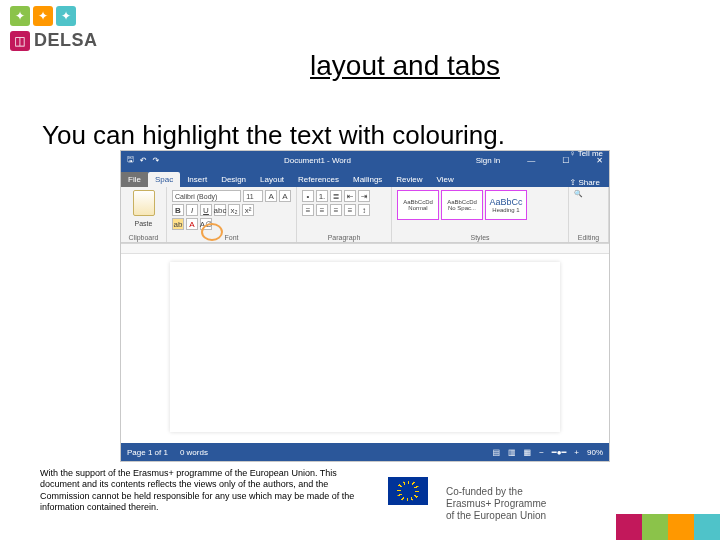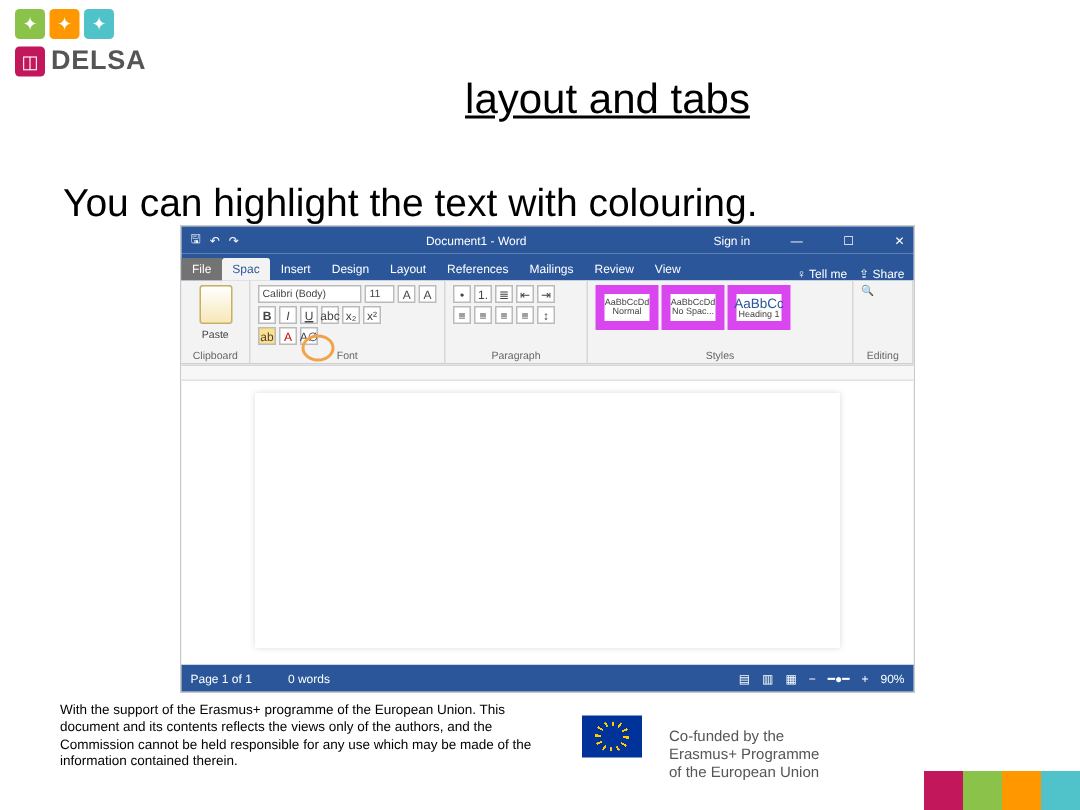--- a/index.html
+++ b/index.html
@@ -100,21 +100,21 @@
   .word-tabs .tab {
     padding: 3px 7px 3px 7px;
     color: #fff;
   }
   .word-tabs .tab.file { background:#737373; }
   .word-tabs .tab.active {
     background: #f3f3f3;
     color: #2b579a;
     border-radius: 2px 2px 0 0;
   }
-  .word-tabs .right-tabs { margin-left:auto; display:flex; gap:8px; padding-right:6px; color:#fff;}
+  .word-tabs .right-tabs { margin-left:auto; display:flex; gap:20px; padding-right:6px; color:#fff;flex-direction:column;}
   .ribbon {
     background: #f3f3f3;
     border-bottom: 1px solid #d0d0d0;
     height: 56px;
     display: flex;
     font-size: 7px;
     color: #444;
   }
   .ribbon-group {
     border-right: 1px solid #d8d8d8;
@@ -150,21 +150,21 @@
     border:2px solid #f2a34a;
     border-radius:50%;
     left: 80px;
     top: 36px;
     pointer-events:none;
   }
   .styles-box {
     display:flex; gap:2px;
   }
   .style-chip {
-    width:42px; height:30px; border:6px solid #d946ef; background:#fff;
+    width:42px; height:30px; border:1px solid #d946ef; background:#fff;
     display:flex; flex-direction:column; align-items:center; justify-content:center;
     font-size:6px;
   }
   .editing-col { display:flex; flex-direction:column; gap:2px; font-size:7px;}
   .doc-area {
     background:#fff;
     height: 200px;
     border-top:1px solid #d6d6d6;
     position:relative;
   }
@@ -174,21 +174,21 @@
   .doc-page {
     margin: 8px auto 0 auto;
     width: 80%;
     height: 170px;
     background:#fff;
     box-shadow: 0 0 4px rgba(0,0,0,0.15);
   }
   .doc-status {
     height:18px; background:#2b579a; color:#fff;
     font-size:8px; display:flex; align-items:center;
-    padding:0 6px; gap:24px;
+    padding:0 6px; gap:12px;
   }
   .doc-status .st-right { margin-left:auto; display:flex; gap:8px; align-items:center;}
   .footer-area {
     position:absolute;
     bottom: 18px;
     left: 40px;
     right: 10px;
     display:flex;
     align-items:center;
     gap: 18px;

